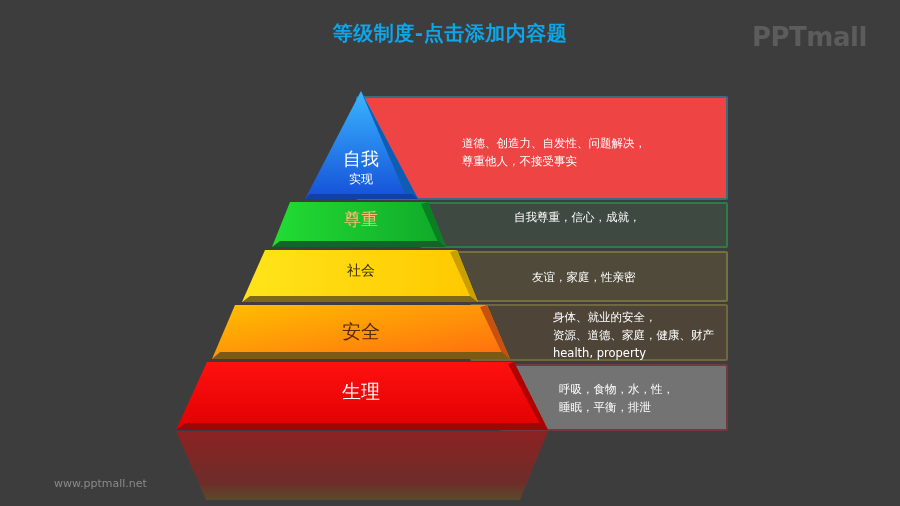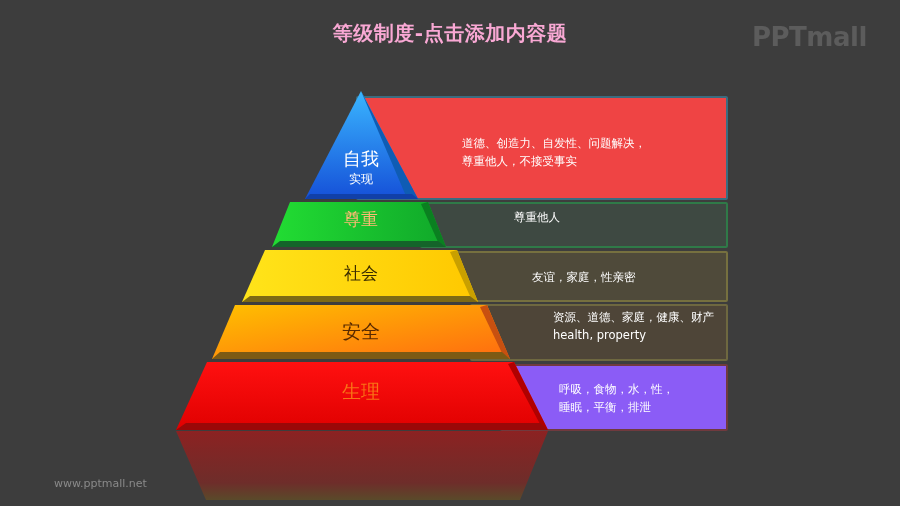--- a/index.html
+++ b/index.html
@@ -3,21 +3,21 @@
 <meta charset="utf-8">
 <style>
   html, body { margin: 0; padding: 0; }
   body {
     width: 900px; height: 506px; overflow: hidden; position: relative;
     background: #3d3d3d;
     font-family: "DejaVu Sans", "Liberation Sans", sans-serif;
   }
   .title {
     position: absolute; left: 0; width: 900px; top: 20px; text-align: center;
-    color: #f9a8d4; font-size: 20px; font-weight: bold; letter-spacing: 0.5px;
+    color: #0ea5e9; font-size: 20px; font-weight: bold; letter-spacing: 0.5px;
   }
   .logo {
     position: absolute; left: 752px; top: 22px; color: #5c5c5c;
     font-size: 26px; font-weight: bold; letter-spacing: -0.5px;
     font-family: "DejaVu Sans", sans-serif;
   }
   .footer {
     position: absolute; left: 54px; top: 477px; color: #8a8a8a; font-size: 11px;
   }
   .box {
@@ -40,35 +40,36 @@
 <div class="logo">PPTmall</div>
 
 <div class="box" style="left:356px; top:96px; height:104px; background:#ef4444; border-color:#3b6c80;">
   <div class="txt" style="left:104px; top:36px;">
     <div>道德、创造力、自发性、问题解决，</div>
     <div>尊重他人，不接受事实</div>
   </div>
 </div>
 <div class="box" style="left:420px; top:202px; height:46px; background:#3e4942; border-color:#2f7a48;">
   <div class="txt" style="left:92px; top:4px;">
-    <div>尊重他人</div>
+    <div>自我尊重，信心，成就，</div>
   </div>
 </div>
 <div class="box" style="left:440px; top:251px; height:51px; background:#4f4a3a; border-color:#76703f;">
   <div class="txt" style="left:90px; top:15px;">
     <div>友谊，家庭，性亲密</div>
   </div>
 </div>
 <div class="box" style="left:470px; top:304px; height:57px; background:#4e4538; border-color:#6e6840;">
   <div class="txt" style="left:81px; top:2px;">
+    <div>身体、就业的安全，</div>
     <div>资源、道德、家庭，健康、财产</div>
     <div>health, property</div>
   </div>
 </div>
-<div class="box" style="left:500px; top:364px; height:67px; background:#8b5cf6; border-color:#703a3e;">
+<div class="box" style="left:500px; top:364px; height:67px; background:#737373; border-color:#703a3e;">
   <div class="txt" style="left:57px; top:14px;">
     <div>呼吸，食物，水，性，</div>
     <div>睡眠，平衡，排泄</div>
   </div>
 </div>
 
 <svg class="pyr" width="900" height="506" viewBox="0 0 900 506">
   <defs>
     <linearGradient id="gBlue" x1="0" y1="0" x2="0" y2="1">
       <stop offset="0" stop-color="#3ab6ff"></stop>
@@ -130,23 +131,23 @@
   </g>
 </svg>
 
 <div class="lbl" style="left:331px; width:60px; top:148px; color:#ffffff;">
   <div style="font-size:18px; line-height:22px;">自我</div>
   <div style="font-size:12px; line-height:18px;">实现</div>
 </div>
 <div class="lbl" style="left:321px; width:80px; top:208px; color:#fdba74; font-size:17px;">
   <span>尊重</span>
 </div>
-<div class="lbl" style="left:321px; width:80px; top:262px; color:#3a2c00; font-size:17px;">
+<div class="lbl" style="left:321px; width:80px; top:262px; color:#3a2c00; font-size:14px;">
   <span>社会</span>
 </div>
 <div class="lbl" style="left:321px; width:80px; top:319px; color:#5a2a00; font-size:19px;">
   <span>安全</span>
 </div>
-<div class="lbl" style="left:321px; width:80px; top:379px; color:#f97316; font-size:19px;">
+<div class="lbl" style="left:321px; width:80px; top:379px; color:#ffffff; font-size:19px;">
   <span>生理</span>
 </div>
 
 <div class="footer">www.pptmall.net</div>
 
 </body></html>

